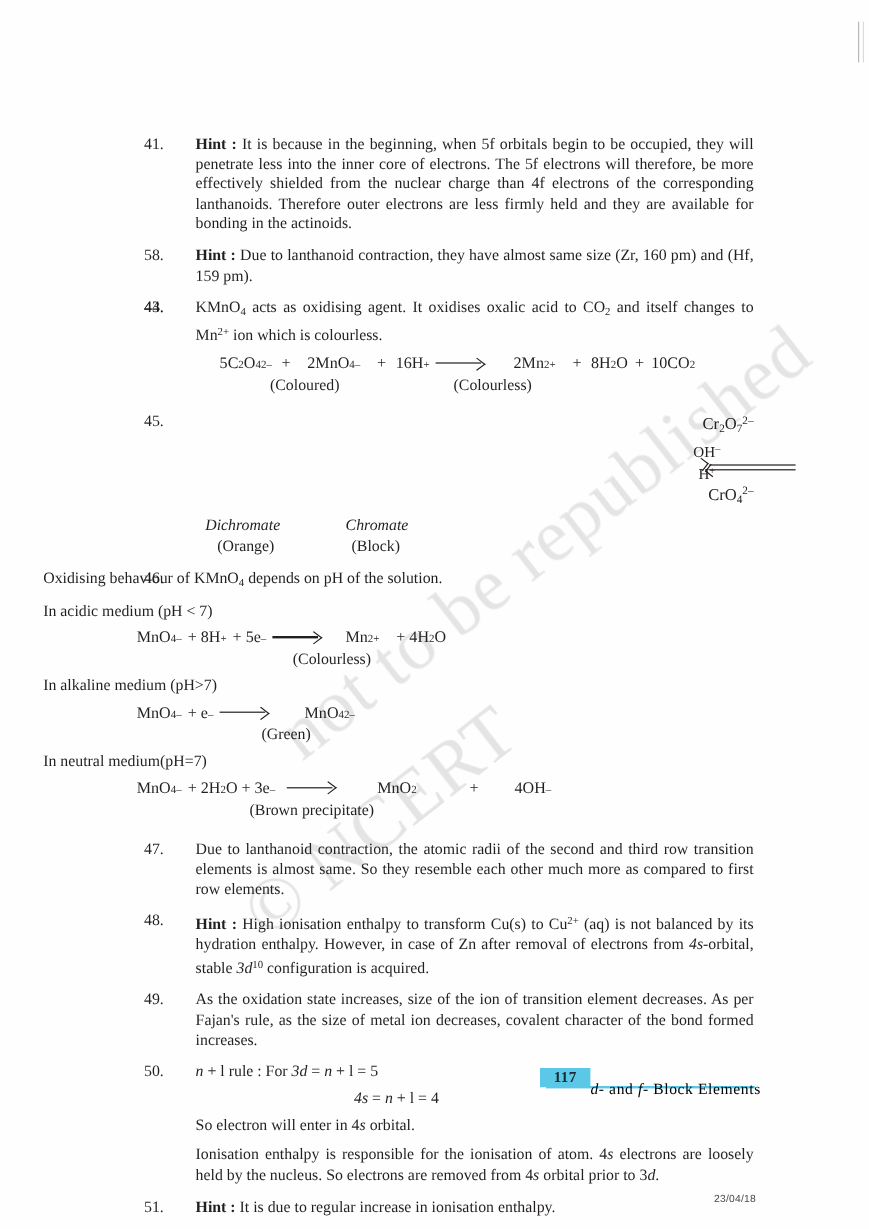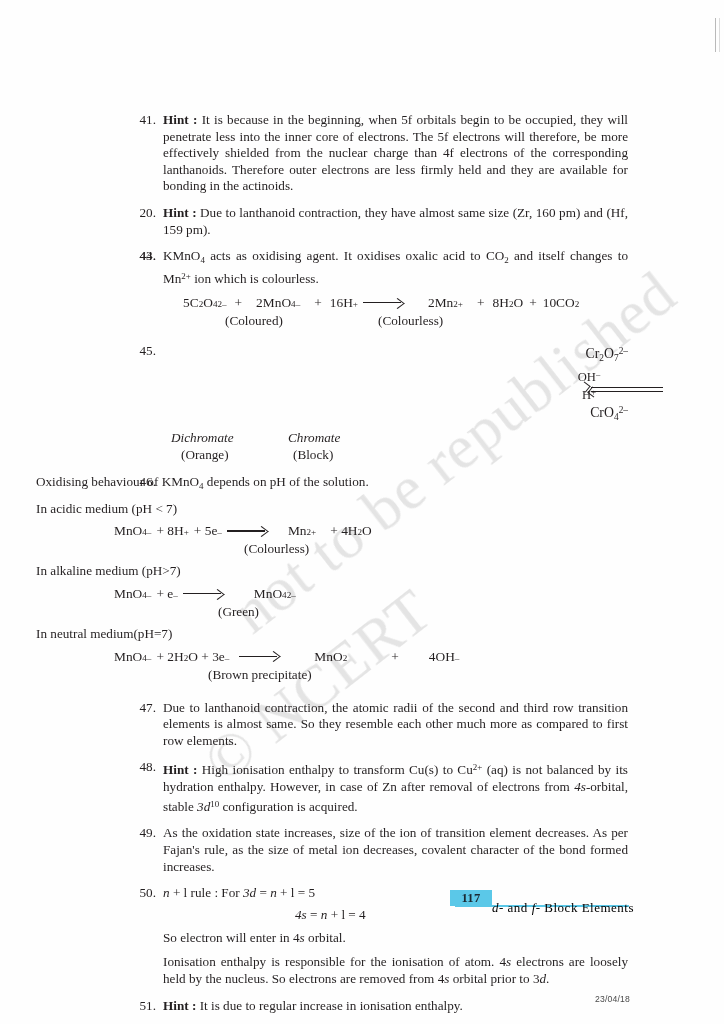--- a/index.html
+++ b/index.html
@@ -72,21 +72,21 @@
     position: relative;
     margin: 0 0 10px 0;
     padding-left: 163px;
     padding-right: 96px;
   }
   .num {
     position: absolute;
     left: 120px;
     top: 0;
     width: 36px;
-    text-align: right;
+    text-align: left;
     font-size: 13.2px;
     line-height: 16.6px;
   }
   .body-text {
     font-size: 13.2px;
     line-height: 16.6px;
     text-align: justify;
     text-justify: inter-word;
   }
   .body-text.nojust { text-align: left; }
@@ -254,21 +254,21 @@
   </div>
 
   <div class="content" style="padding-top:112px;">
 
     <div class="item">
       <div class="num">41.</div>
       <div class="body-text"><b class="hint">Hint :</b><span> It is because in the beginning, when 5f orbitals begin to be occupied, they will penetrate less into the inner core of electrons. The 5f electrons will therefore, be more effectively shielded from the nuclear charge than 4f electrons of the corresponding lanthanoids. Therefore outer electrons are less firmly held and they are available for bonding in the actinoids.</span></div>
     </div>
 
     <div class="item">
-      <div class="num">20.</div>
+      <div class="num">58.</div>
       <div class="body-text"><b class="hint">Hint :</b><span> Due to lanthanoid contraction, they have almost same size (Zr, 160 pm) and (Hf, 159 pm).</span></div>
     </div>
 
     <div class="item">
       <div class="num">43.</div>
     </div>
 
     <div class="item">
       <div class="num">44.</div>
       <div class="body-text"><span>KMnO</span><sub>4</sub><span> acts as oxidising agent. It oxidises oxalic acid to CO</span><sub>2</sub><span> and itself changes to Mn</span><sup>2+</sup><span> ion which is colourless.</span></div>

